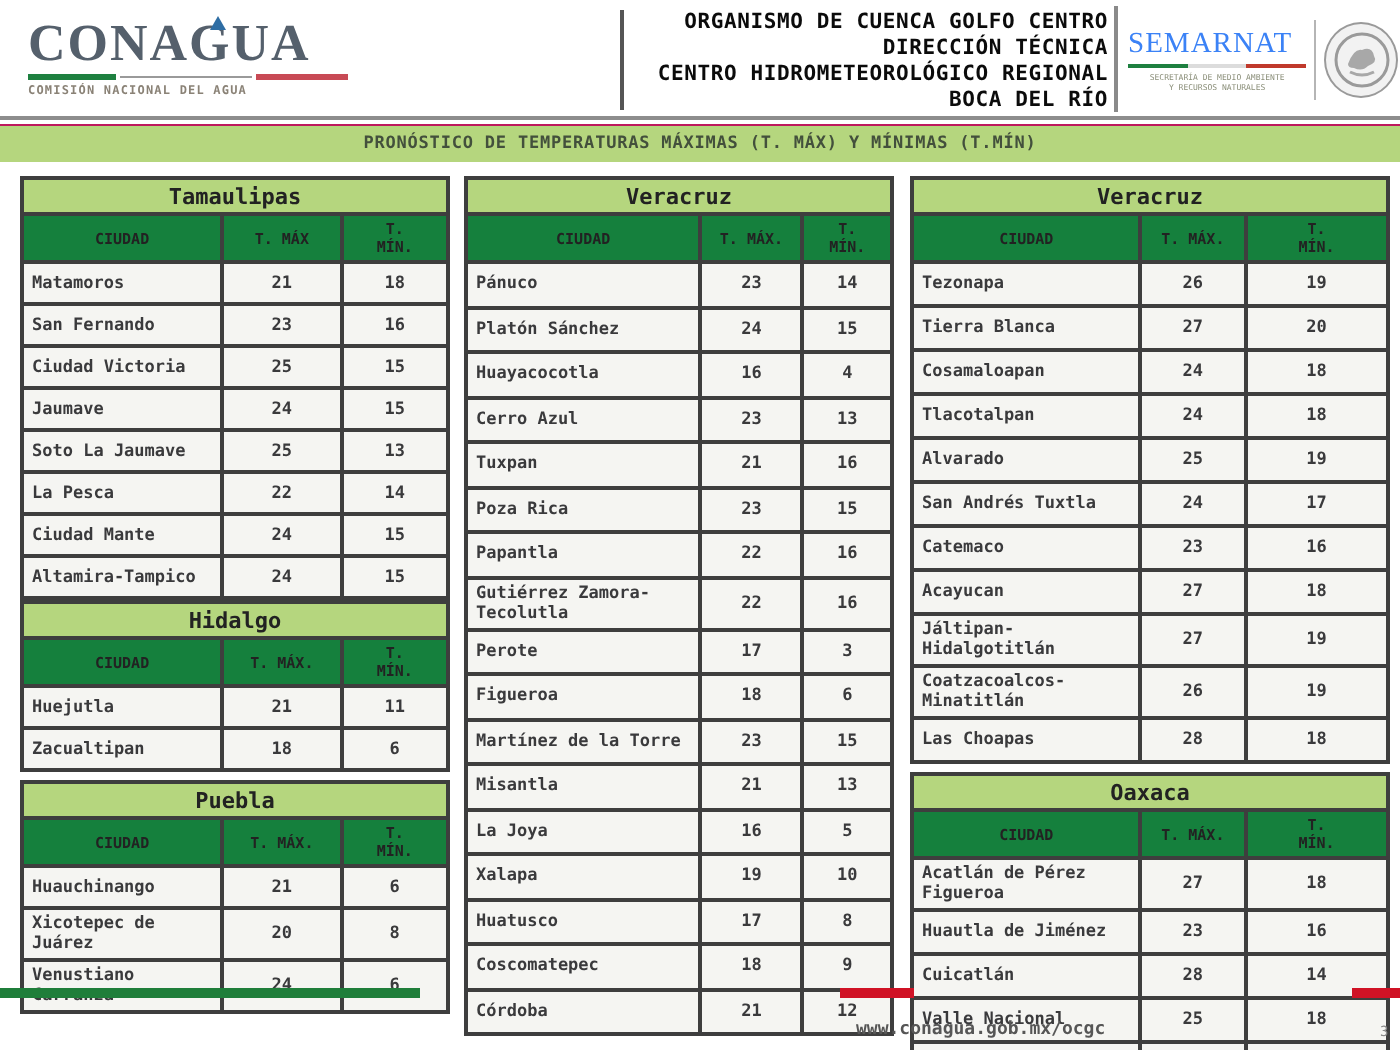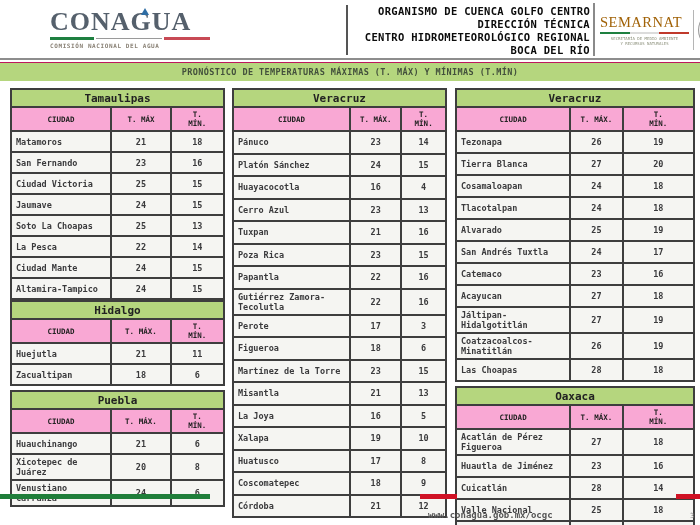--- a/index.html
+++ b/index.html
@@ -1,34 +1,34 @@
 <!DOCTYPE html>
 <html><head>
 <meta charset="utf-8">
 <style>
   html,body{margin:0;padding:0;}
   body{width:700px;height:525px;background:#ffffff;font-family:"DejaVu Sans Mono","Liberation Mono",monospace;}
   .page{position:relative;width:700px;height:525px;overflow:hidden;background:#fff;}
 
   
-  .hdr{position:absolute;top:0;left:0;width:596px;height:58px;background:#fff;margin-left:36px;}
+  .hdr{position:absolute;top:0;left:0;width:596px;height:58px;background:#fff;}
   .conagua{position:absolute;left:14px;top:9px;width:160px;}
   .conagua-word{font-family:"Liberation Serif","DejaVu Serif",serif;font-size:26px;font-weight:bold;color:#55606c;letter-spacing:1px;line-height:26px;position:relative;}
   .drop{position:absolute;left:91px;top:-1px;width:0;height:0;border-left:4px solid transparent;border-right:4px solid transparent;border-bottom:7px solid #2e6da4;}
   .conagua-line{display:flex;align-items:center;height:4px;margin-top:1px;}
   .conagua-line .seg-g{width:44px;height:3px;background:#1e8040;}
   .conagua-line .seg-m{flex:1;height:1px;background:#9a9a9a;margin:0 2px;}
   .conagua-line .seg-r{width:46px;height:3px;background:#c84a55;}
   .conagua-sub{margin-top:2px;font-size:6px;letter-spacing:0.6px;color:#8a8276;font-weight:bold;}
   .vdiv{position:absolute;left:310px;top:5px;width:2px;height:50px;background:#555;}
   .titleblock{position:absolute;left:316px;top:5px;width:238px;text-align:right;}
   .titleblock div{font-size:10.5px;font-weight:bold;color:#0b0b0b;line-height:13px;letter-spacing:0.3px;white-space:nowrap;}
   .semarnat{position:absolute;left:557px;top:3px;width:140px;height:53px;border-left:2px solid #8a8a8a;display:flex;align-items:center;}
   .sem-left{width:92px;padding-left:5px;}
-  .sem-name{font-family:"Liberation Serif","DejaVu Serif",serif;font-size:14.5px;color:#a16207;letter-spacing:0.5px;}
+  .sem-name{font-family:"Liberation Serif","DejaVu Serif",serif;font-size:14.5px;color:#3b82f6;letter-spacing:0.5px;}
   .sem-line{display:flex;height:2px;margin:1px 0 2px 0;}
   .sem-line span{flex:1;height:2px;}
   .sem-line .g{background:#1e8040;}
   .sem-line .w{background:#dcdcdc;}
   .sem-line .r{background:#c0392b;}
   .sem-sub{font-size:4px;line-height:5px;color:#8b8f7a;text-align:center;}
   .sem-div{width:1px;height:40px;background:#b5b5b5;margin:0 4px;}
   .emblem{width:36px;height:36px;border-radius:50%;background:#f2f2f2;border:1px solid #9a9a9a;display:flex;align-items:center;justify-content:center;}
   .hline{position:absolute;top:58px;left:0;width:700px;height:2px;background:#8d8d8d;}
 
@@ -38,21 +38,21 @@
 
   
   .tcol{position:absolute;top:88px;z-index:1;}
   .c0{left:10px;width:215px;}
   .c1{left:232px;width:215px;}
   .c2{left:455px;width:240px;}
   table.wtable{border-collapse:collapse;width:100%;table-layout:fixed;background:#fff;}
   table.wtable.gap{margin-top:4px;}
   .wtable td{border:2px solid #3e3e3e;overflow:hidden;}
   td.state{background:#b5d67e;text-align:center;font-weight:bold;font-size:11px;color:#222;height:16px;padding:0;margin-top:40px;}
-  td.chead{background:#f9a8d4;text-align:center;font-weight:bold;font-size:7.5px;line-height:9px;color:#222;height:22px;padding:0 1px;white-space:pre-line;}
+  td.chead{background:#15803d;text-align:center;font-weight:bold;font-size:7.5px;line-height:9px;color:#222;height:22px;padding:0 1px;white-space:pre-line;}
   td.d{background:#f5f5f2;font-weight:bold;font-size:8.5px;line-height:10px;color:#3a3a3c;padding:2px 3px;}
   td.city{text-align:left;padding-left:4px;}
   td.temp{text-align:center;}
   .c0 td.d{height:15px;margin-left:20px;}
   .c1 td.d{height:16.5px;}
   .c2 td.d{height:16px;}
 
   
   .bar{position:absolute;top:494px;height:5px;z-index:5;}
   .bar-g{left:0;width:210px;background:#1f7e3a;}
@@ -142,21 +142,21 @@
             <td class="d city">Ciudad Victoria</td>
             <td class="d temp">25</td>
             <td class="d temp">15</td>
           </tr>
           <tr>
             <td class="d city">Jaumave</td>
             <td class="d temp">24</td>
             <td class="d temp">15</td>
           </tr>
           <tr>
-            <td class="d city">Soto La Choapas</td>
+            <td class="d city">Soto La Jaumave</td>
             <td class="d temp">25</td>
             <td class="d temp">13</td>
           </tr>
           <tr>
             <td class="d city">La Pesca</td>
             <td class="d temp">22</td>
             <td class="d temp">14</td>
           </tr>
           <tr>
             <td class="d city">Ciudad Mante</td>

